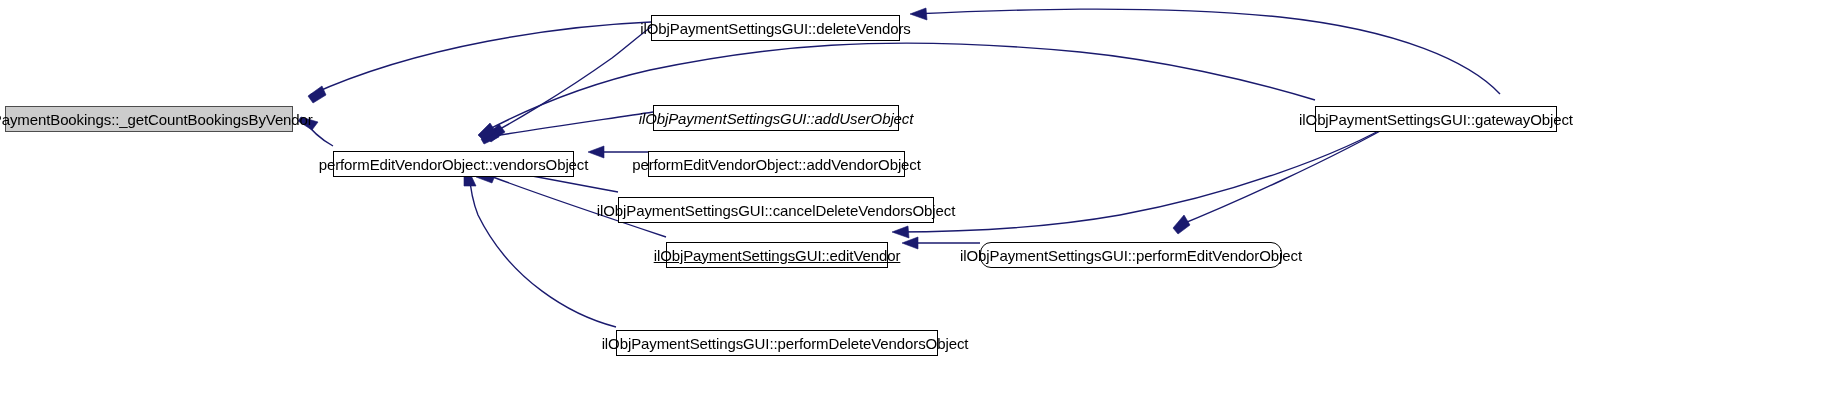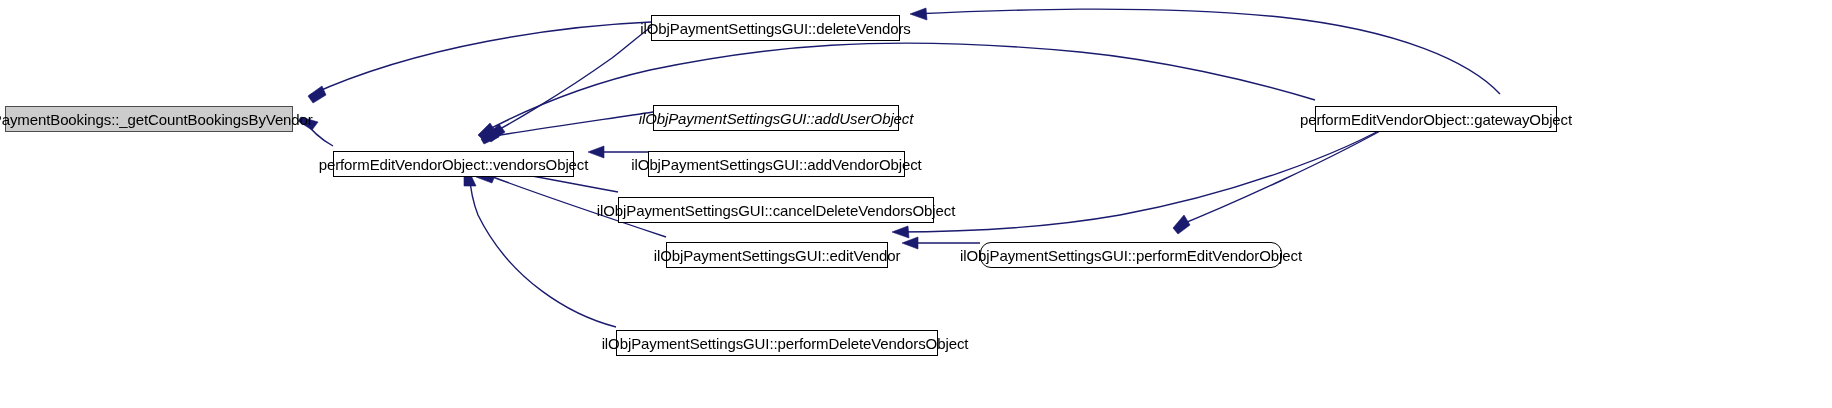--- a/index.html
+++ b/index.html
@@ -143,36 +143,36 @@
 
   <div class="node-box" style="left:653px; top:93px; width:246px; height:26px;font-style:italic;">
     <span class="node-label">ilObjPaymentSettingsGUI::addUserObject</span>
   </div>
 
   <div class="node-box" style="left:333px; top:139px; width:241px; height:26px;">
     <span class="node-label">performEditVendorObject::vendorsObject</span>
   </div>
 
   <div class="node-box" style="left:648px; top:139px; width:257px; height:26px;">
-    <span class="node-label">ilObjPaymentSettingsGUI::addVendorObject</span>
+    <span class="node-label">performEditVendorObject::addVendorObject</span>
   </div>
 
   <div class="node-box" style="left:618px; top:185px; width:316px; height:26px;">
     <span class="node-label">ilObjPaymentSettingsGUI::cancelDeleteVendorsObject</span>
   </div>
 
-  <div class="node-box" style="left:666px; top:230px; width:222px; height:26px;">
+  <div class="node-box" style="left:666px; top:230px; width:222px; height:26px;text-decoration:underline;">
     <span class="node-label">ilObjPaymentSettingsGUI::editVendor</span>
   </div>
 
   <div class="node-box" style="left:980px; top:230px; width:302px; height:26px;border-radius:11px;">
     <span class="node-label">ilObjPaymentSettingsGUI::performEditVendorObject</span>
   </div>
 
   <div class="node-box" style="left:616px; top:318px; width:322px; height:26px;padding-left:16px;">
     <span class="node-label">ilObjPaymentSettingsGUI::performDeleteVendorsObject</span>
   </div>
 
   <div class="node-box" style="left:1315px; top:94px; width:242px; height:26px;">
-    <span class="node-label">performEditVendorObject::gatewayObject</span>
+    <span class="node-label">ilObjPaymentSettingsGUI::gatewayObject</span>
   </div>
 
 </div>
 
 </body></html>

